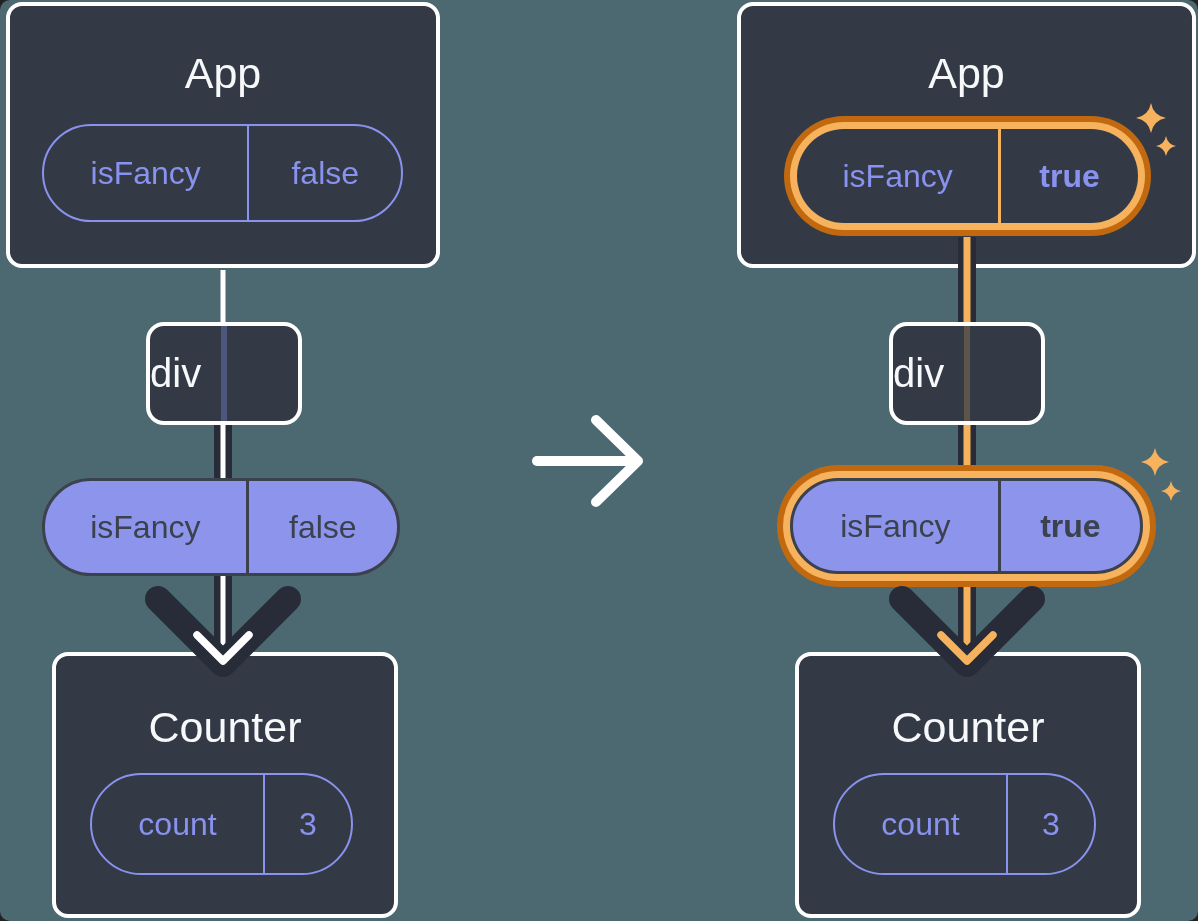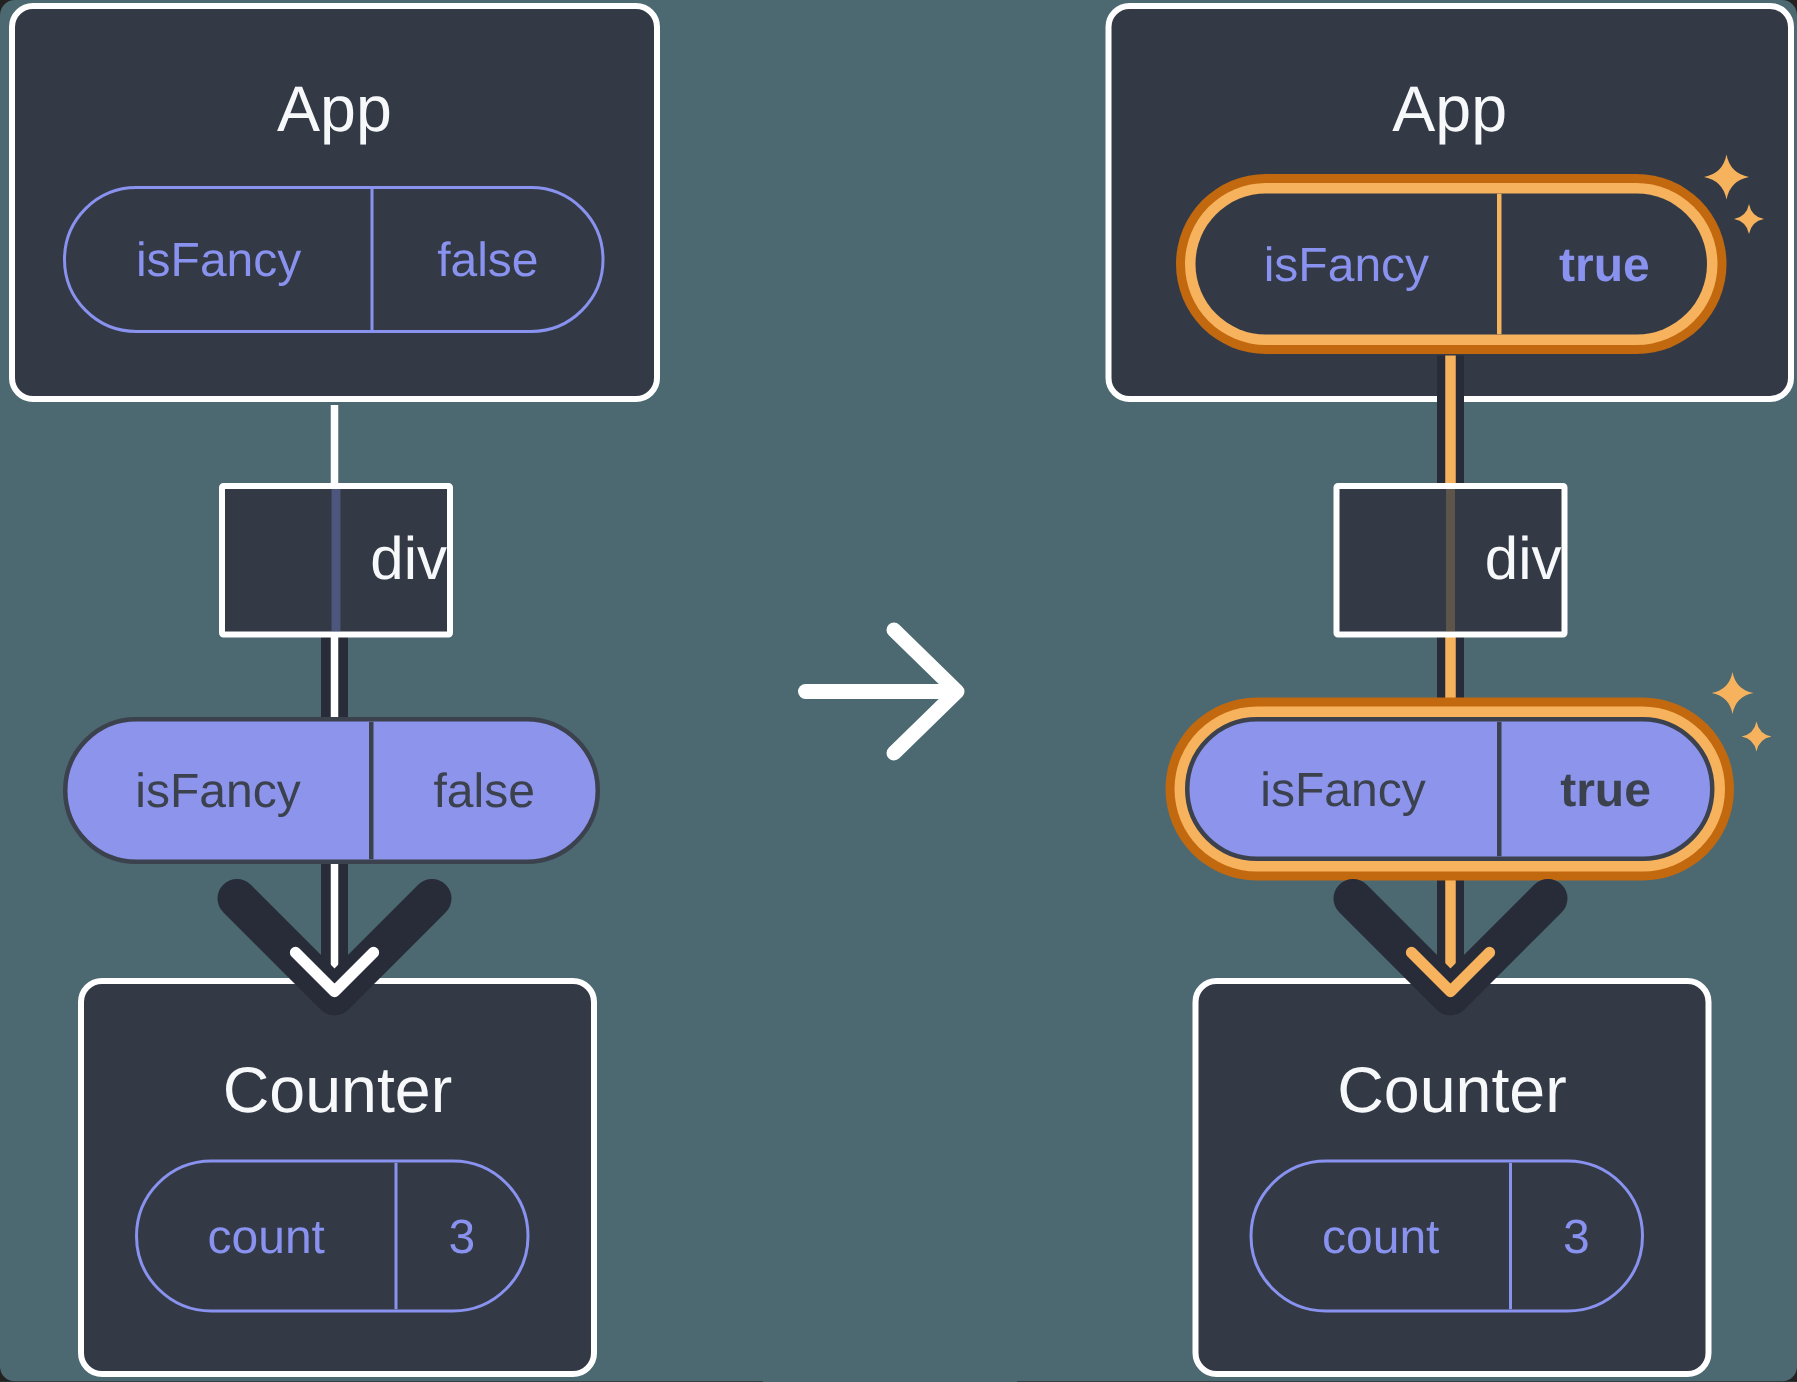--- a/index.html
+++ b/index.html
@@ -33,22 +33,22 @@
   }
   .box.low{z-index:1;}
   .card-title{
     position:absolute;left:0;right:0;
     text-align:center;
     color:var(--white);
     font-size:43px;
     line-height:1;
   }
   .divnode{
-    display:flex;align-items:center;justify-content:flex-end;
-    border-radius:3px;
+    display:flex;align-items:center;justify-content:flex-start;
+    border-radius:18px;
   }
   .divnode .label{color:var(--white);font-size:40px;position:relative;z-index:2;}
   .streak{
     position:absolute;top:0;bottom:0;left:50%;
     width:6px;transform:translateX(-50%);z-index:1;
   }
   .streak.bluish{background:rgba(134,146,238,0.32);}
   .streak.amberish{background:rgba(246,178,92,0.22);}
   .pill{
     position:absolute;

